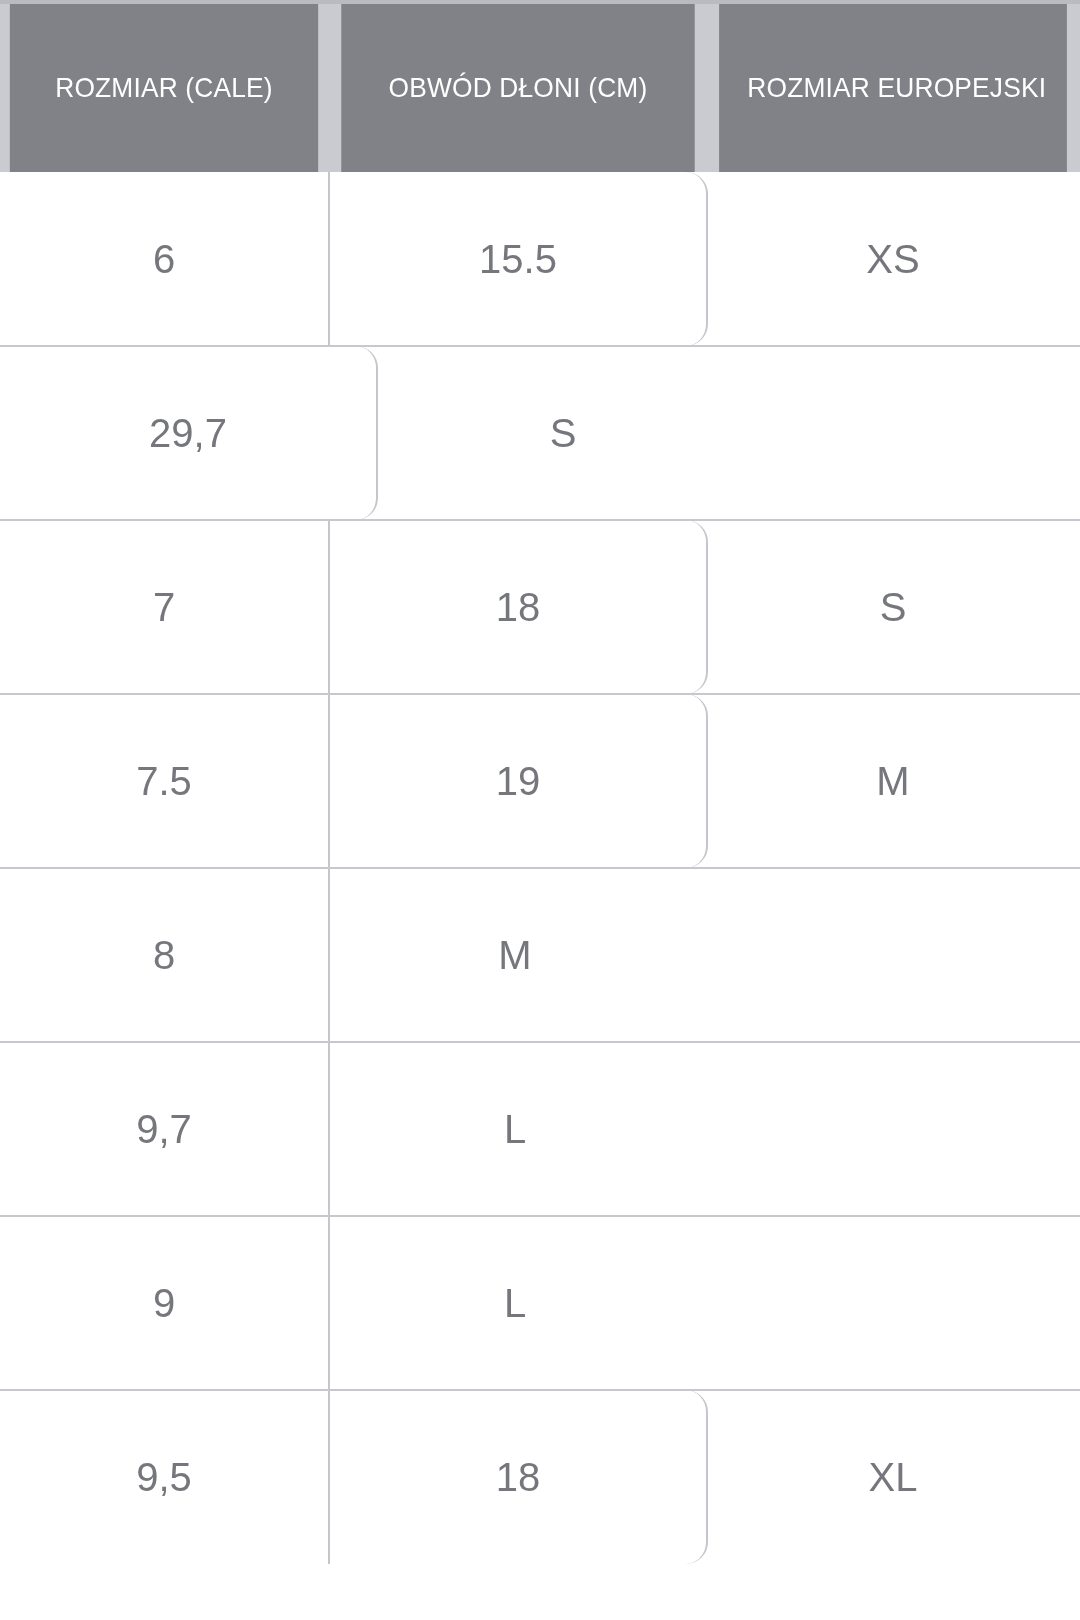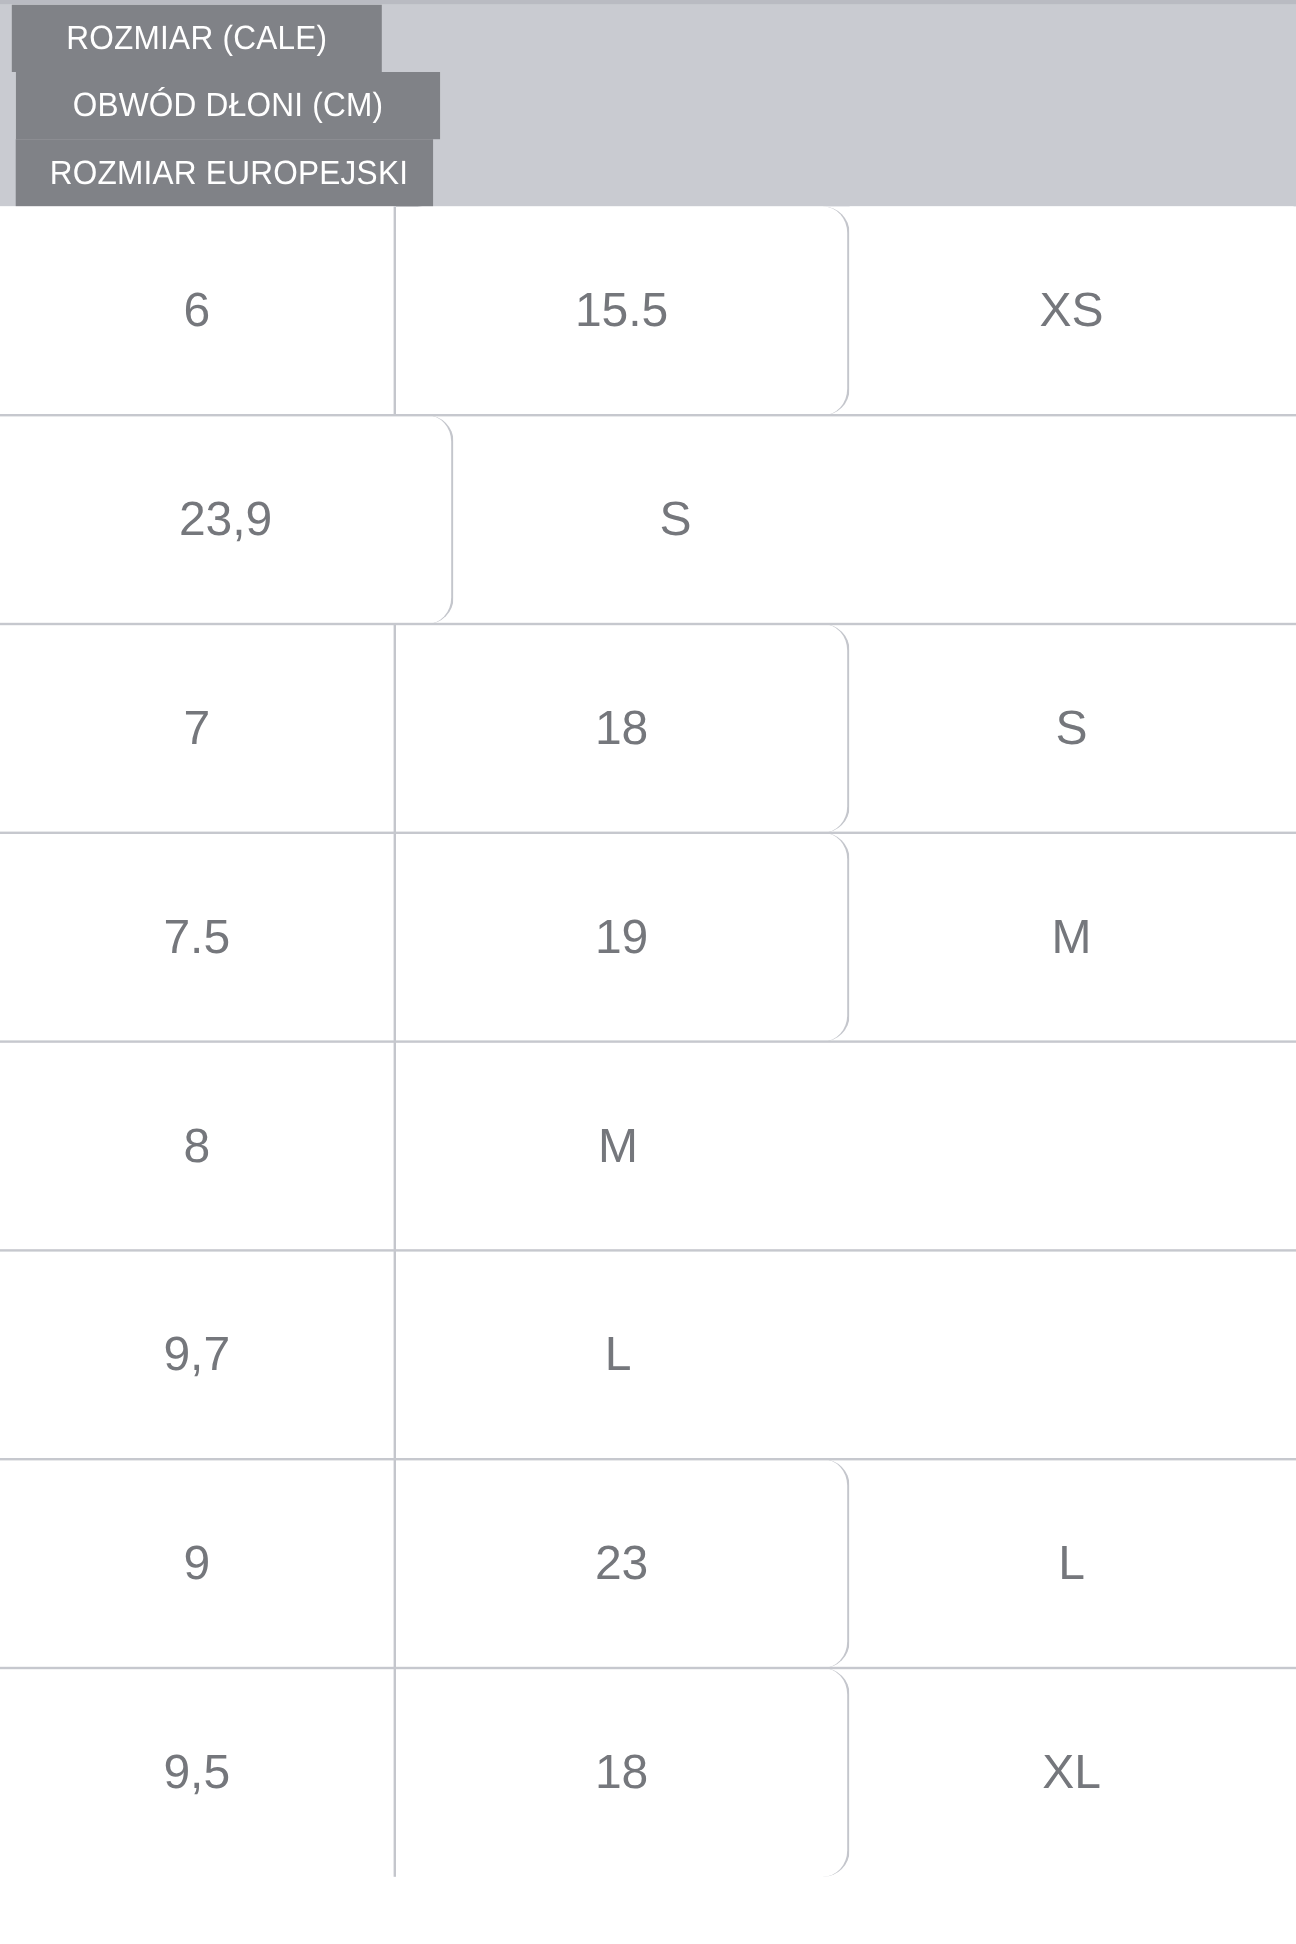--- a/index.html
+++ b/index.html
@@ -36,21 +36,20 @@
 
   
   .thead {
     position: absolute;
     top: 4px;
     left: 0;
     width: 1080px;
     height: 168px;
     display: flex;
     background: #c9cbd1;
-    flex-direction: column;
   }
 
   .th {
     background: #808287;
     height: 168px;
     display: flex;
     align-items: center;
     justify-content: center;
     box-sizing: border-box;
     color: #ffffff;
@@ -125,21 +124,21 @@
 
   <div class="tbody">
 
     <div class="tr">
       <div class="td td-1">6</div>
       <div class="td td-2">15.5</div>
       <div class="td td-3">XS</div>
     </div>
 
     <div class="tr">
-      <div class="td td-2">23,9</div>
+      <div class="td td-2">29,7</div>
       <div class="td td-3">S</div>
     </div>
 
     <div class="tr">
       <div class="td td-1">7</div>
       <div class="td td-2">18</div>
       <div class="td td-3">S</div>
     </div>
 
     <div class="tr">
@@ -153,21 +152,20 @@
       <div class="td td-3">M</div>
     </div>
 
     <div class="tr">
       <div class="td td-1">9,7</div>
       <div class="td td-3">L</div>
     </div>
 
     <div class="tr">
       <div class="td td-1">9</div>
-      <div class="td td-2">23</div>
       <div class="td td-3">L</div>
     </div>
 
     <div class="tr">
       <div class="td td-1">9,5</div>
       <div class="td td-2">18</div>
       <div class="td td-3">XL</div>
     </div>
 
   </div>

